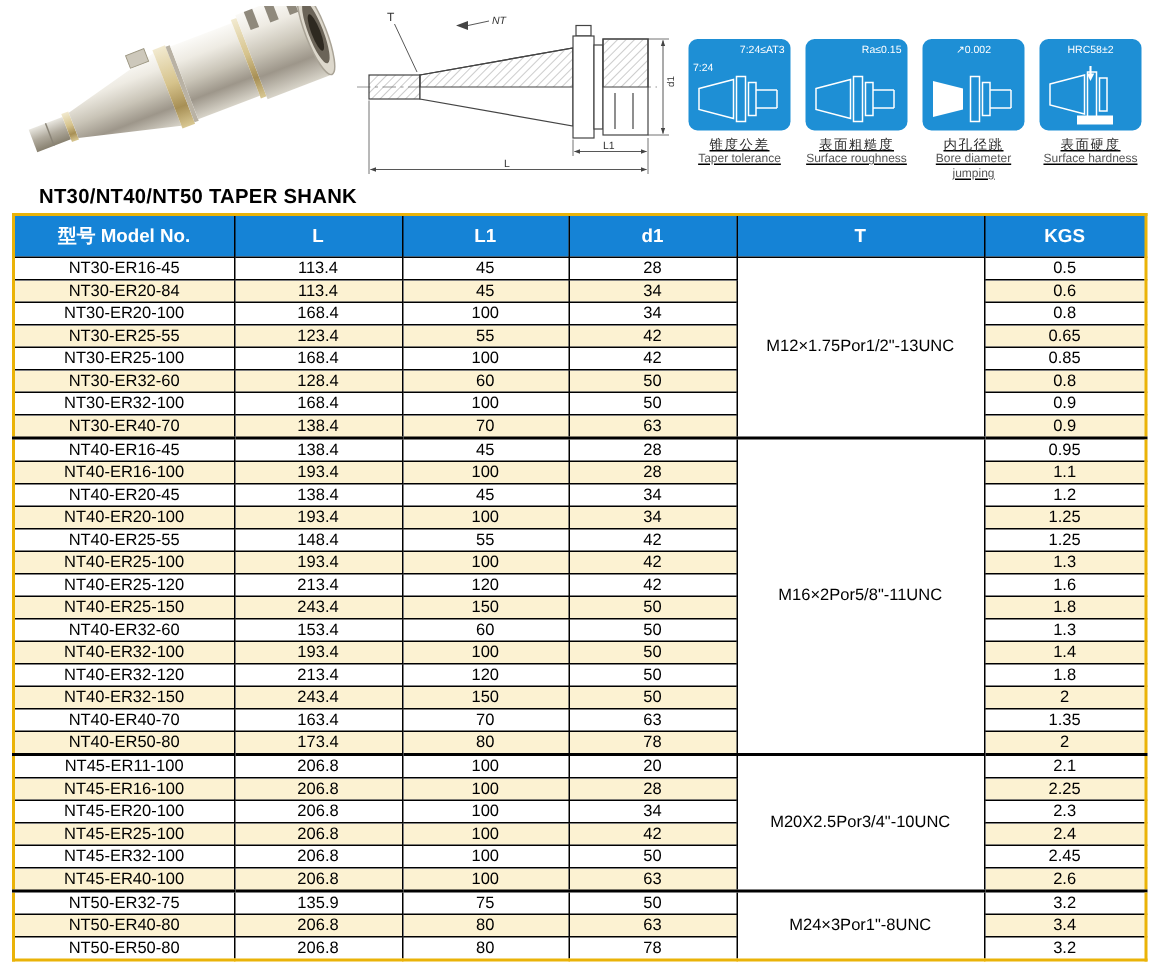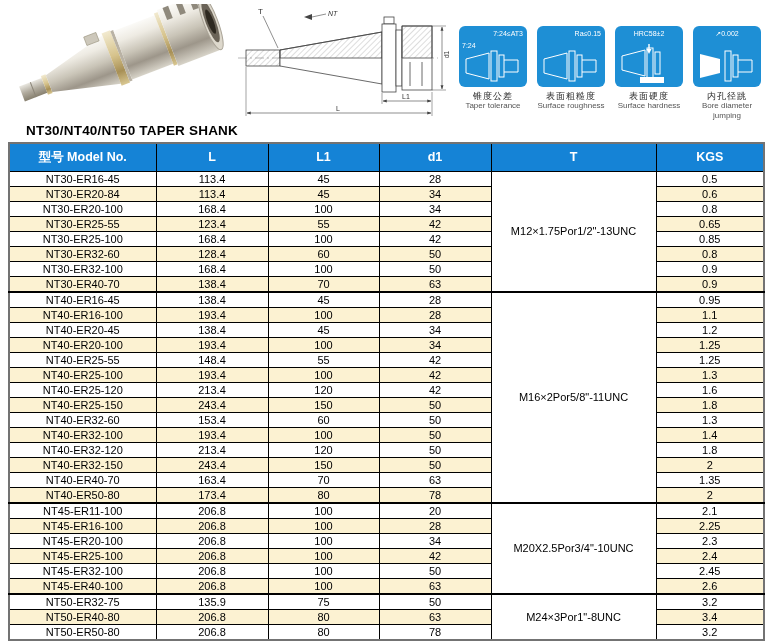--- a/index.html
+++ b/index.html
@@ -2,33 +2,33 @@
 <html style="--header-blue: #1583D6; --badge-blue: #1E8FD5; --row-alt: #FCF2D2;"><head>
 <meta charset="utf-8">
 <style>
   * { margin:0; padding:0; box-sizing:border-box; }
   html,body { width:770px; height:642px; background:#fff;
     font-family:"Liberation Sans","DejaVu Sans",sans-serif; color:#000; overflow:hidden; }
   .top { position:relative; height:120px; }
   .photo-svg { position:absolute; left:8px; top:4px; }
   .drawing-svg { position:absolute; left:234px; top:0; }
   .badges { position:absolute; left:459px; top:26px; display:flex; gap:10px; }
-  .badge { width:68px; text-align:center; }
+  .badge { width:68px; text-align:center;text-decoration:underline; }
   .badge-box { width:68px; height:61px; background:var(--badge-blue,#1E8FD5); border-radius:6px;
     position:relative; overflow:hidden; }
   .bv { position:absolute; color:#fff; font-size:7px; line-height:8px; white-space:nowrap; }
   .bv.tr { top:4px; right:4px; }
   .bv.tc { top:4px; left:0; right:0; text-align:center; }
   .bv.lf { top:16px; left:3px; }
   .badge-art { position:absolute; left:3px; bottom:3px; }
   .badge-zh { margin-top:4px; font-size:9px; color:#2b2b2b; letter-spacing:1px; line-height:10px; }
   .badge-en { font-size:8px; color:#555; line-height:10px; }
   .section-title { padding:3px 0 4px 26px; font-size:13.5px; font-weight:bold; letter-spacing:.2px; }
   .tbl-wrap { margin-left:8px; width:755px; }
-  table { border-collapse:collapse; table-layout:fixed; width:755px; border:2px solid #737373; }
+  table { border-collapse:collapse; table-layout:fixed; width:755px; border:2px solid #eab308; }
   thead th { background:var(--header-blue,#1583D6); color:#fff; font-size:12.5px; font-weight:bold;
     height:28px; border:1px solid #000; }
   tbody td { border:1px solid #000; text-align:center; font-size:11px; height:15px;
     line-height:14px; padding:0; white-space:nowrap; overflow:hidden; background:#fff; }
   tbody tr.alt td { background:var(--row-alt,#FCF2D2); }
   tbody td.t-cell { background:#fff; font-size:11px; }
   tbody tr.group-start td { border-top:2px solid #000; }
 </style>
 </head>
 <body>
@@ -152,52 +152,52 @@
               <line x1="56" y1="10" x2="56" y2="22"></line>
           </g>
         </svg>
       </div>
       <div class="badge-zh">表面粗糙度</div>
       <div class="badge-en">Surface roughness</div>
     </div>
 
     <div class="badge">
       <div class="badge-box">
+        <span class="bv tc">↗0.002</span>
+        <svg class="badge-art" width="62" height="34" viewBox="0 0 62 34">
+          <polygon points="4,4 24,9 24,23 4,28" fill="#fff"></polygon>
+          <g stroke="#fff" stroke-width="1" fill="none">
+            <rect x="29" y="1" width="6" height="30"></rect>
+              <rect x="37" y="5" width="5" height="22"></rect>
+            <line x1="42" y1="10" x2="56" y2="10"></line>
+              <line x1="42" y1="22" x2="56" y2="22"></line>
+              <line x1="56" y1="10" x2="56" y2="22"></line>
+          </g>
+        </svg>
+      </div>
+      <div class="badge-zh">内孔径跳</div>
+      <div class="badge-en">Bore diameter jumping</div>
+    </div>
+
+    <div class="badge">
+      <div class="badge-box">
         <span class="bv tc">HRC58±2</span>
         <svg class="badge-art" width="62" height="40" viewBox="0 0 62 40">
           <g stroke="#fff" stroke-width="1" fill="none">
             <polygon points="4,12 27,6 27,32 4,26"></polygon>
               <rect x="29" y="4" width="6" height="30"></rect>
             <rect x="37" y="8" width="5" height="22"></rect>
           </g>
           <line x1="31" y1="0" x2="31" y2="6" stroke="#fff" stroke-width="1.4"></line>
           <polygon points="28.5,5 33.5,5 31,10" fill="#fff"></polygon>
           <rect x="22" y="33" width="24" height="6" fill="#fff"></rect>
         </svg>
       </div>
       <div class="badge-zh">表面硬度</div>
       <div class="badge-en">Surface hardness</div>
-    </div>
-
-    <div class="badge">
-      <div class="badge-box">
-        <span class="bv tc">↗0.002</span>
-        <svg class="badge-art" width="62" height="34" viewBox="0 0 62 34">
-          <polygon points="4,4 24,9 24,23 4,28" fill="#fff"></polygon>
-          <g stroke="#fff" stroke-width="1" fill="none">
-            <rect x="29" y="1" width="6" height="30"></rect>
-              <rect x="37" y="5" width="5" height="22"></rect>
-            <line x1="42" y1="10" x2="56" y2="10"></line>
-              <line x1="42" y1="22" x2="56" y2="22"></line>
-              <line x1="56" y1="10" x2="56" y2="22"></line>
-          </g>
-        </svg>
-      </div>
-      <div class="badge-zh">内孔径跳</div>
-      <div class="badge-en">Bore diameter jumping</div>
     </div>
 
   </div>
 </div>
 
 <div class="section-title">NT30/NT40/NT50 TAPER SHANK</div>
 
 <div class="tbl-wrap">
   <table>
     <colgroup>

